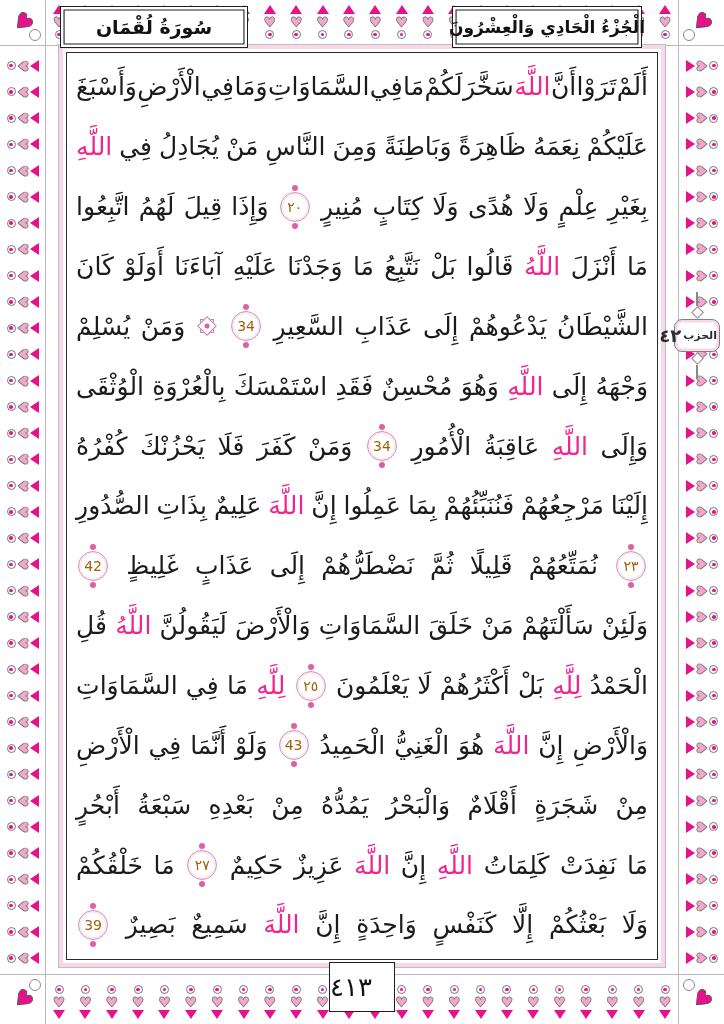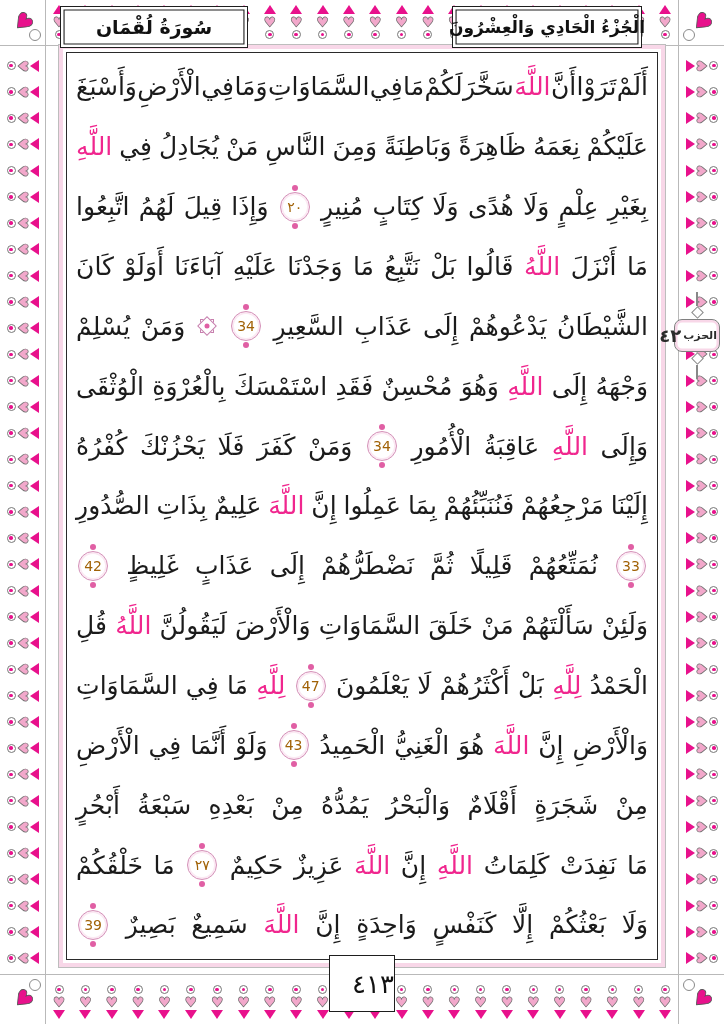--- a/index.html
+++ b/index.html
@@ -94,22 +94,22 @@
   .hizb .stem{width:1.4px;height:14px;background:#888}
   .hizb .finial{width:9px;height:9px;border:1.3px solid #888;background:#fff;transform:rotate(45deg)}
   .hizb-body{width:46px;padding:5px 2px;border:1.5px solid #808080;border-radius:8px;background:#fff;
     box-shadow:inset 0 0 0 2.5px var(--palepink);display:flex;flex-direction:row;
     align-items:center;gap:2px;font-weight:bold;color:#2b2b2b}
   .hizb-label{font-size:11px;white-space:nowrap}
   .hizb-number{font-size:18px}
 
   
   .page-number-box{position:absolute;left:50%;bottom:12px;transform:translateX(-50%);
-    width:66px;height:57px;background:#fff;border:1.6px solid #1e1e1e;z-index:6;
-    display:flex;align-items:center;justify-content:flex-start;font-size:26px;color:#111}
+    width:66px;height:50px;background:#fff;border:1.6px solid #1e1e1e;z-index:6;
+    display:flex;align-items:center;justify-content:flex-end;font-size:26px;color:#111}
 </style>
 </head>
 <body>
 
 <div class="page">
 
   <div class="band top">
       <span class="cell h">
         <span class="tri up"></span>
         <span class="heart">♥</span>
@@ -1135,21 +1135,21 @@
         <span class="w">فَنُنَبِّئُهُمْ</span>
         <span class="w">بِمَا</span>
         <span class="w">عَمِلُوا</span>
         <span class="w">إِنَّ</span>
         <span class="w allah">اللَّهَ</span>
         <span class="w">عَلِيمٌ</span>
         <span class="w">بِذَاتِ</span>
         <span class="w">الصُّدُورِ</span>
       </div>
       <div class="line">
-        <span class="verse-marker">33</span>
+        <span class="verse-marker">٢٣</span>
         <span class="w">نُمَتِّعُهُمْ</span>
         <span class="w">قَلِيلًا</span>
         <span class="w">ثُمَّ</span>
         <span class="w">نَضْطَرُّهُمْ</span>
         <span class="w">إِلَى</span>
         <span class="w">عَذَابٍ</span>
         <span class="w">غَلِيظٍ</span>
         <span class="verse-marker">42</span>
       </div>
       <div class="line">
@@ -1163,21 +1163,21 @@
         <span class="w allah">اللَّهُ</span>
         <span class="w">قُلِ</span>
       </div>
       <div class="line">
         <span class="w">الْحَمْدُ</span>
         <span class="w allah">لِلَّهِ</span>
         <span class="w">بَلْ</span>
         <span class="w">أَكْثَرُهُمْ</span>
         <span class="w">لَا</span>
         <span class="w">يَعْلَمُونَ</span>
-        <span class="verse-marker">47</span>
+        <span class="verse-marker">٢٥</span>
         <span class="w allah">لِلَّهِ</span>
         <span class="w">مَا</span>
         <span class="w">فِي</span>
         <span class="w">السَّمَاوَاتِ</span>
       </div>
       <div class="line">
         <span class="w">وَالْأَرْضِ</span>
         <span class="w">إِنَّ</span>
         <span class="w allah">اللَّهَ</span>
         <span class="w">هُوَ</span>

